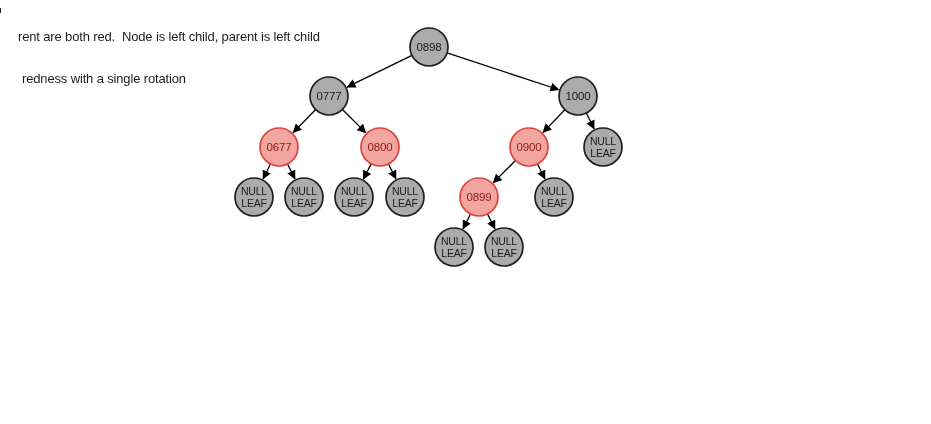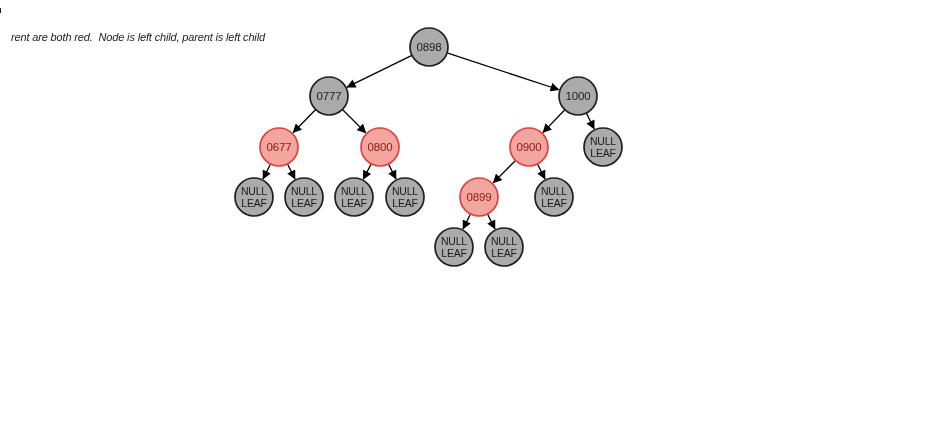--- a/index.html
+++ b/index.html
@@ -7,27 +7,26 @@
     padding: 0;
     width: 931px;
     height: 424px;
     background: #ffffff;
     overflow: hidden;
     font-family: "Liberation Sans", sans-serif;
   }
   .annotation {
     position: absolute;
     top: 2px;
-    left: 9px;
-    font-size: 11px;
+    left: 16px;
+    font-size: 13px;
     line-height: 14px;
     letter-spacing: -0.15px;
     color: #1c1c1c;
     white-space: pre;
-    font-style: italic;
   }
   .annotation .line1 { margin-left: 2px; }
   .annotation .line2 { margin-left: 6px; }
   .clipped-glyph {
     position: absolute;
     top: 8px;
     left: 0;
     width: 1px;
     height: 5px;
     background: #1c1c1c;
@@ -47,20 +46,21 @@
   .edge-line   { stroke-width: 1.3; }
   .node-circle { stroke-width: 1.7; }
 </style>
 </head>
 <body>
 
 <div class="clipped-glyph"></div>
 
 <div class="annotation">
   <div class="line1">rent are both red.  Node is left child, parent is left child</div>
+  <div class="line2">redness with a single rotation</div>
 </div>
 
 <svg class="tree-canvas" width="931" height="424" viewBox="0 0 931 424" xmlns="http://www.w3.org/2000/svg">
   <defs>
     <marker id="arrowhead" markerUnits="userSpaceOnUse" markerWidth="10" markerHeight="9" refX="8.5" refY="4.5" orient="auto">
       <path d="M0,0 L9,4.5 L0,9 Z" fill="#000000"></path>
     </marker>
   </defs>
   <g id="edges">
       <line x1="411.9381842700272" y1="55.36028970768668" x2="346.95980603155033" y2="87.19969504454033" stroke="#000000" class="edge-line" marker-end="url(#arrowhead)"></line>

